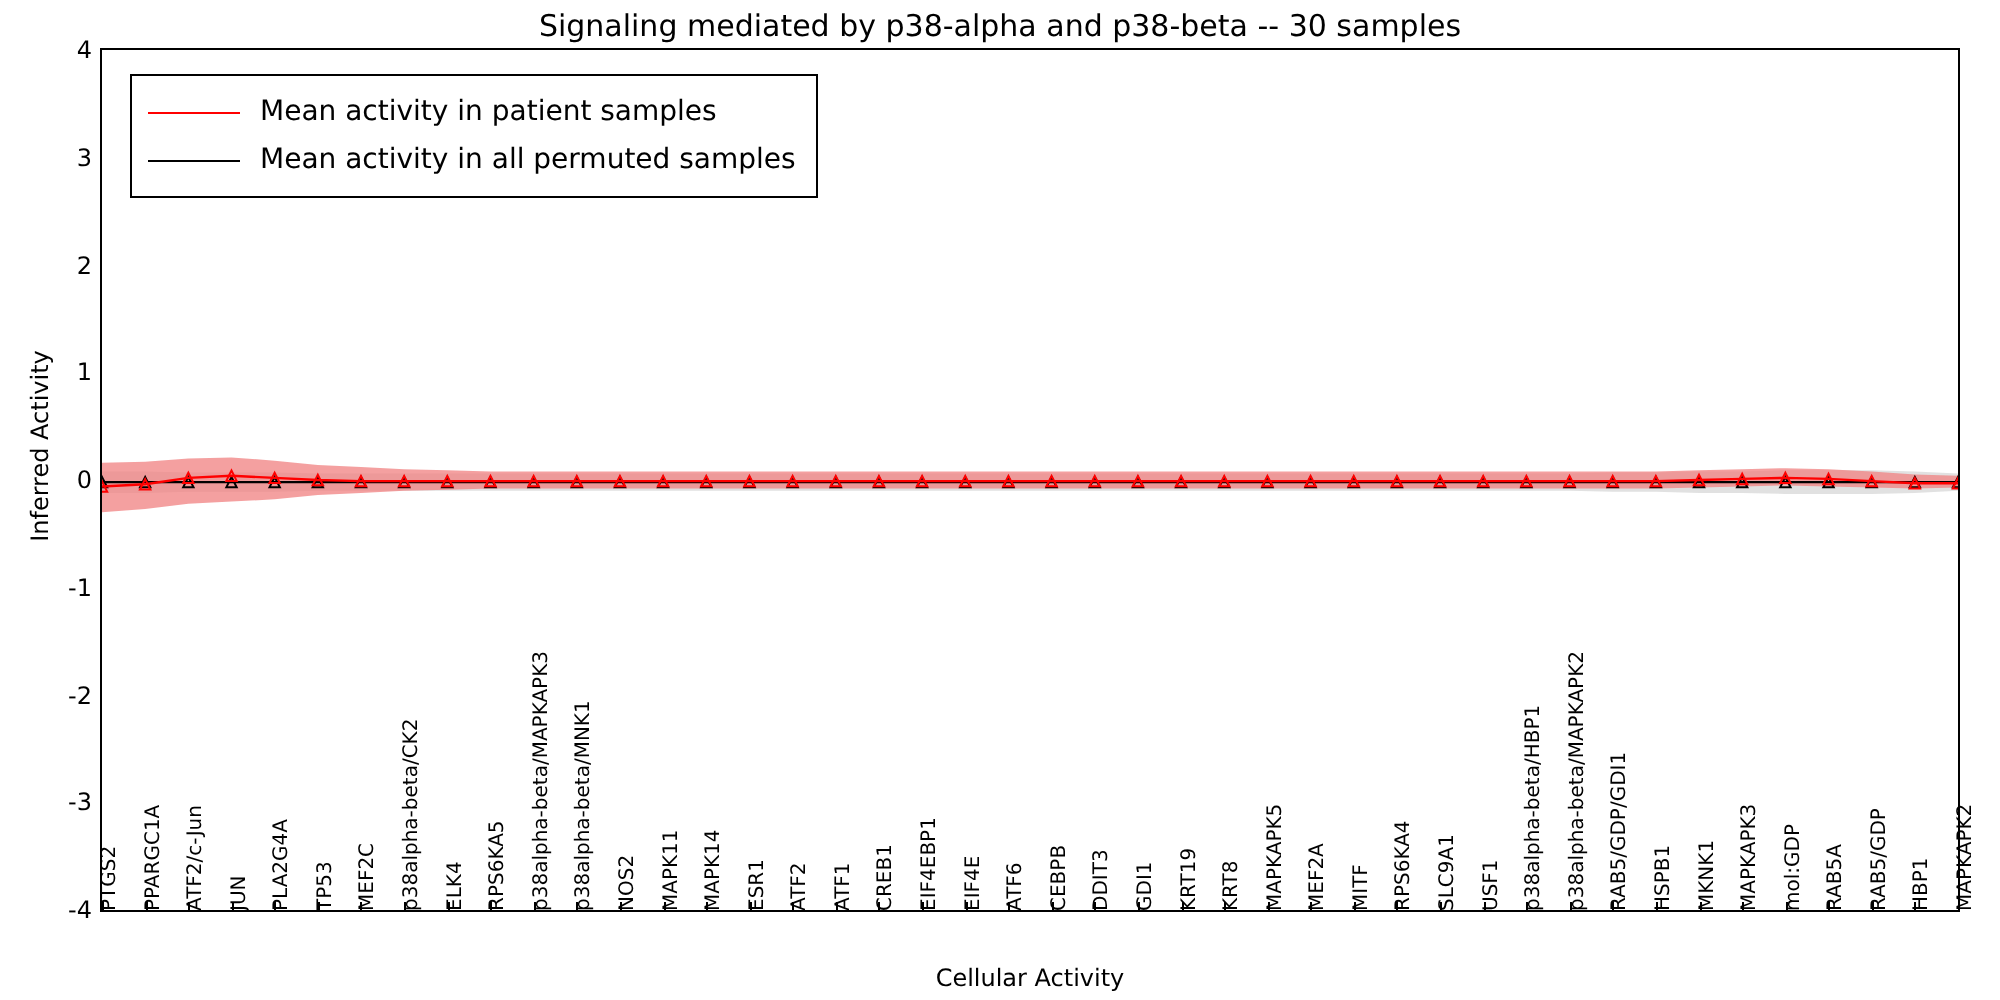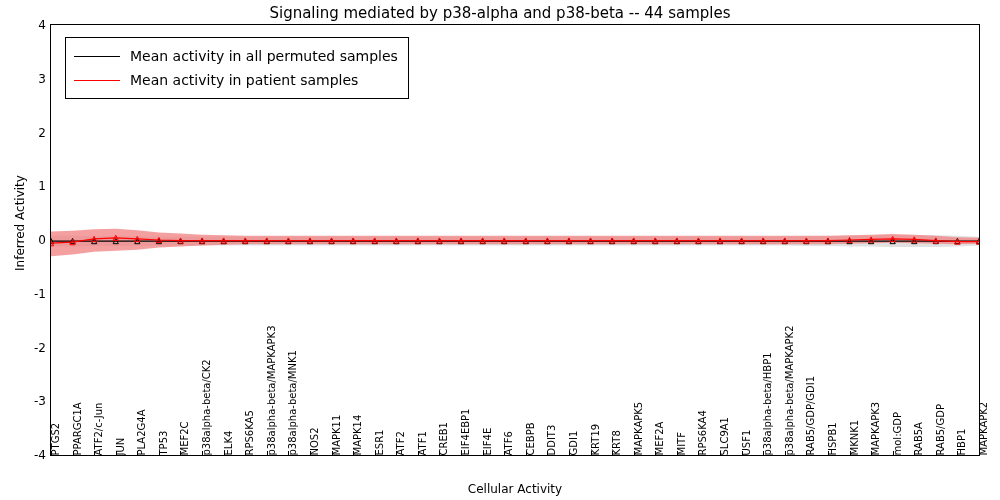--- a/index.html
+++ b/index.html
@@ -116,21 +116,21 @@
     font-size: 14px;
     color: #000;
   }
   svg.series { position: absolute; left: 0; top: 0; }
 </style>
 </head>
 <body>
 
 <div id="fig">
 
-  <div id="title">Signaling mediated by p38-alpha and p38-beta -- 44 samples</div>
+  <div id="title">Signaling mediated by p38-alpha and p38-beta -- 30 samples</div>
 
   <div id="ylabel">Inferred Activity</div>
   <div id="xlabel">Cellular Activity</div>
 
   <div id="yticks">
       <div class="ytick-label" style="top: 455px;">-4</div>
       <div class="ytick-mark" style="left: 51px; top: 455px;"></div>
       <div class="ytick-label" style="top: 401.25px;">-3</div>
       <div class="ytick-mark" style="left: 51px; top: 401.25px;"></div>
       <div class="ytick-label" style="top: 347.5px;">-2</div>
@@ -240,26 +240,26 @@
         <path d="M817.4930232558139,217.0625 L820.0930232558139,211.8625 L822.693023255814,217.0625 Z" fill="none" stroke="#ff0000" stroke-width="1"></path>
         <path d="M839.0744186046511,216.525 L841.6744186046511,211.32500000000002 L844.2744186046511,216.525 Z" fill="none" stroke="#ff0000" stroke-width="1"></path>
         <path d="M860.6558139534883,217.0625 L863.2558139534883,211.8625 L865.8558139534883,217.0625 Z" fill="none" stroke="#ff0000" stroke-width="1"></path>
         <path d="M882.2372093023256,218.1375 L884.8372093023256,212.9375 L887.4372093023256,218.1375 Z" fill="none" stroke="#ff0000" stroke-width="1"></path>
         <path d="M903.8186046511627,219.21249999999998 L906.4186046511627,214.0125 L909.0186046511627,219.21249999999998 Z" fill="none" stroke="#ff0000" stroke-width="1"></path>
         <path d="M925.4,219.21249999999998 L928,214.0125 L930.6,219.21249999999998 Z" fill="none" stroke="#ff0000" stroke-width="1"></path>
       </svg>
 
     <div id="legend">
       <div class="legend-row">
+        <span class="legend-swatch" style="border-top-color: rgb(255, 0, 0);"></span>
+        <span class="legend-text">Mean activity in patient samples</span>
+      </div>
+      <div class="legend-row">
         <span class="legend-swatch" style="border-top-color: rgb(0, 0, 0);"></span>
         <span class="legend-text">Mean activity in all permuted samples</span>
-      </div>
-      <div class="legend-row">
-        <span class="legend-swatch" style="border-top-color: rgb(255, 0, 0);"></span>
-        <span class="legend-text">Mean activity in patient samples</span>
       </div>
     </div>
   </div>
 
   <div id="xticks">
       <div class="xtick-mark" style="position: absolute; left: 51px; top: 451px; bottom: auto;"></div>
       <div class="xtick-label" style="left: 55px; top: 450px;">PTGS2</div>
       <div class="xtick-mark" style="position: absolute; left: 72.5814px; top: 451px; bottom: auto;"></div>
       <div class="xtick-label" style="left: 76.5814px; top: 450px;">PPARGC1A</div>
       <div class="xtick-mark" style="position: absolute; left: 94.1628px; top: 451px; bottom: auto;"></div>

